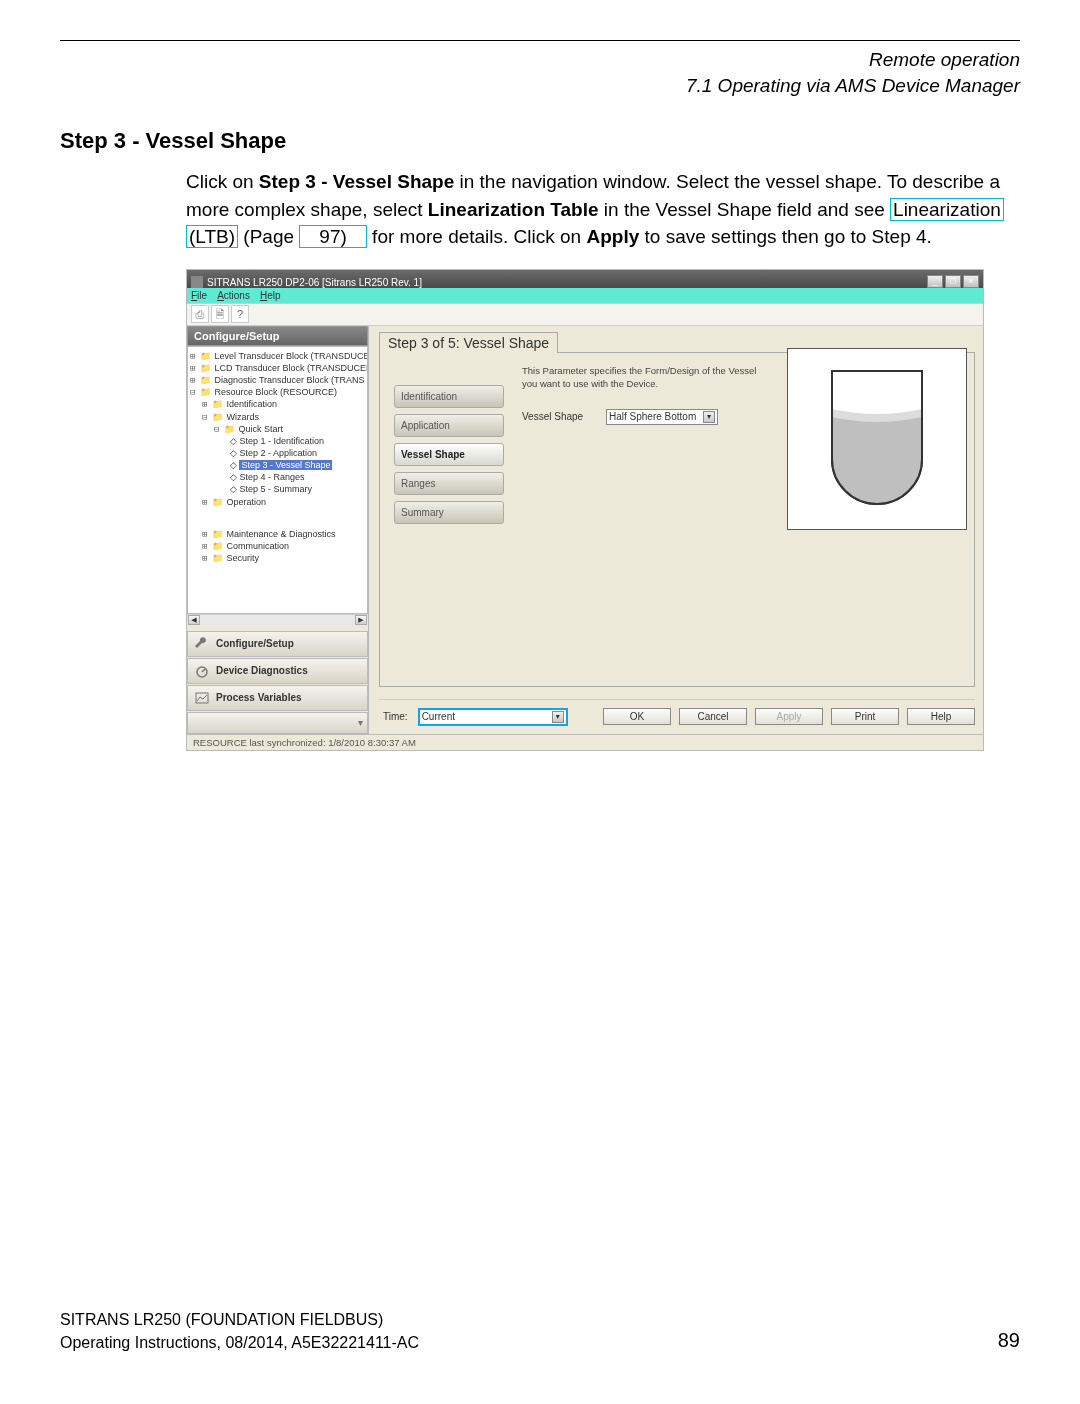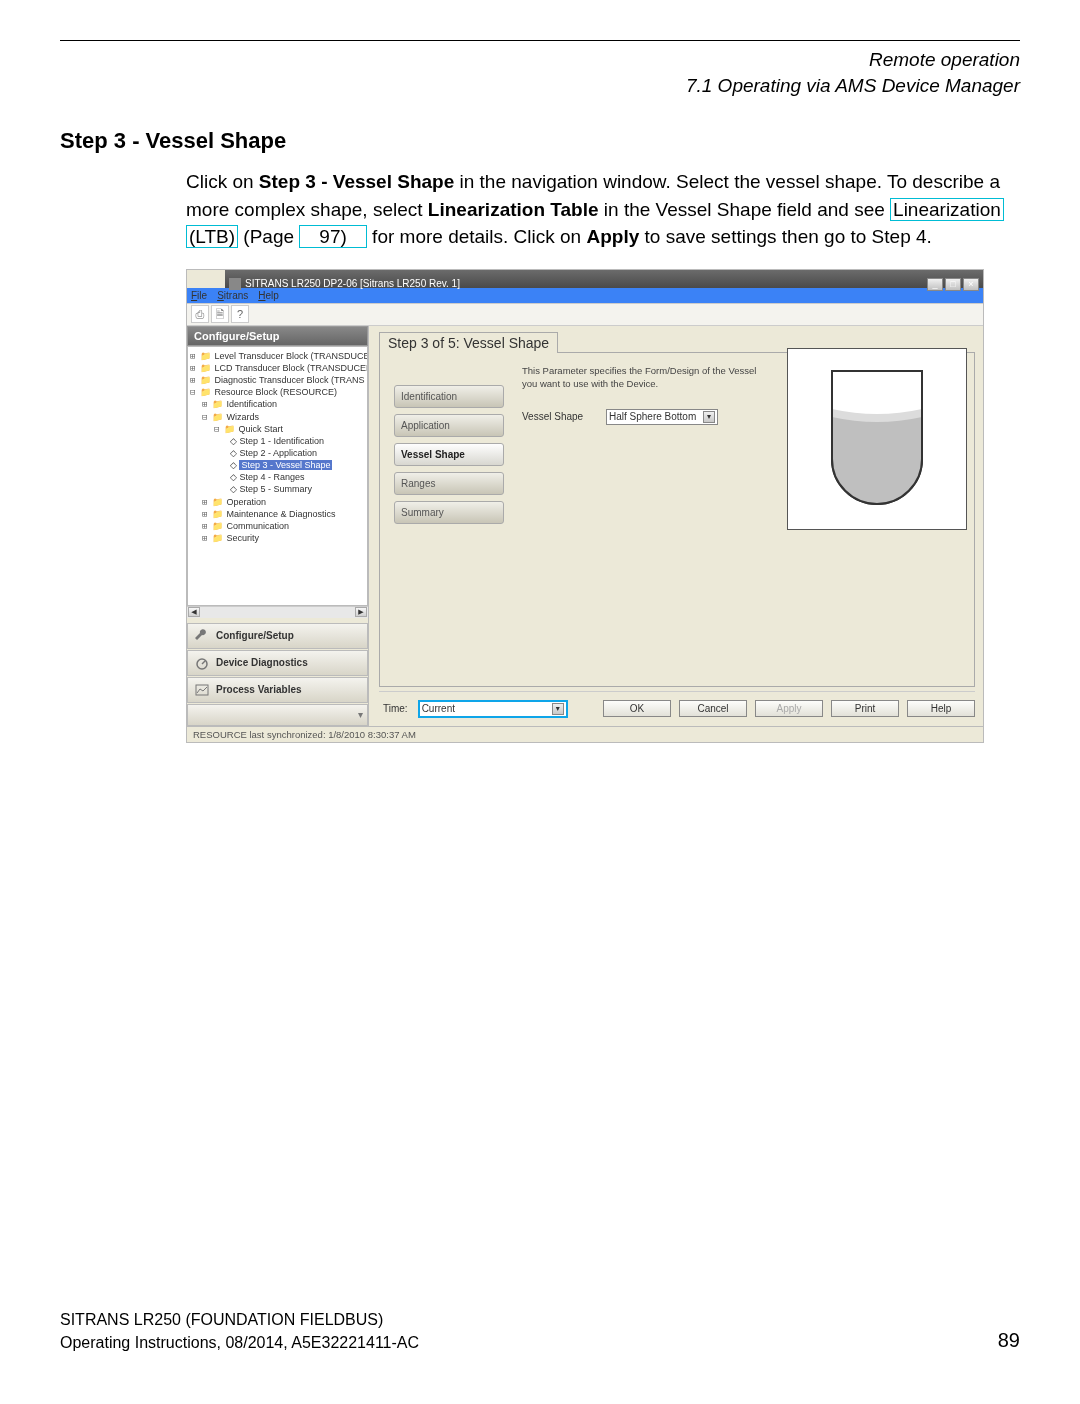--- a/index.html
+++ b/index.html
@@ -53,45 +53,44 @@
     width: 798px;
     border: 1px solid #bbb;
     background: #ece9d8;
     font-family: Tahoma, Arial, sans-serif;
     font-size: 10px;
     color: #333;
   }
   .ss-titlebar {
     background: linear-gradient(to bottom, #6b6b6b, #4a4a4a);
     color: #fff;
-    padding: 8px 4px;
-    display: flex;
-    align-items: flex-start;
+    padding: 0 4px;
+    display: flex;
+    align-items: flex-end;
     height: 18px;
     font-size: 10px;
-    margin-left: 38px;
   }
   .ss-title-icon {
     width: 12px; height: 12px;
     background: #888;
     margin-right: 4px;
     display: inline-block;
   }
   .ss-title-text { flex: 1; white-space: nowrap; overflow: hidden; }
   .ss-title-btns { display: flex; gap: 2px; }
   .ss-tbtn {
     width: 16px; height: 13px;
     background: linear-gradient(#f0f0f0,#c0c0c0);
     border: 1px solid #888;
     font-size: 9px;
     text-align: center;
     line-height: 11px;
   }
   .ss-menubar {
-    background: #3b82f6;
+    background: #5eead4;
     border-bottom: 1px solid #ccc;
     padding: 2px 4px;
     display: flex;
     gap: 10px;
     font-size: 10px;
   }
   .ss-menubar span { text-decoration: underline; text-decoration-color: transparent; }
   .ss-menubar span::first-letter { text-decoration: underline; }
   .ss-toolbar {
     background: #f4f3ee;
@@ -299,21 +298,21 @@
     justify-content: center;
   }
   .ss-vessel-diagram svg { display: block; }
 
   .ss-bottom-row {
     display: flex;
     align-items: center;
     gap: 8px;
     padding: 8px 0 4px 0;
     border-top: 1px solid #ccc;
-    margin-top: 4px;
+    margin-top: 12px;
     font-size: 10px;
   }
   .ss-bottom-row .time-label { margin-left: 4px; margin-right: 2px; }
   .ss-time-select {
     background: #fff;
     border: 2px solid #0ea5e9;
     font-size: 10px;
     padding: 1px 2px;
     width: 150px;
     display: flex;
@@ -378,21 +377,21 @@
     <span class="ss-title-text">SITRANS LR250   DP2-06 [Sitrans LR250 Rev. 1]</span>
     <div class="ss-title-btns">
       <div class="ss-tbtn">_</div>
       <div class="ss-tbtn">□</div>
       <div class="ss-tbtn">×</div>
     </div>
   </div>
 
   <div class="ss-menubar">
     <span>File</span>
-    <span>Sitrans</span>
+    <span>Actions</span>
     <span>Help</span>
   </div>
 
   <div class="ss-toolbar">
     <div class="ss-tool-icon">⎙</div>
     <div class="ss-tool-icon">🗎</div>
     <div class="ss-tool-icon">?</div>
   </div>
 
   <div class="ss-body">
@@ -406,21 +405,21 @@
         <div class="node"><span class="plus">⊟ </span>📁 <span>Resource Block (RESOURCE)</span></div>
         <div class="node" style="padding-left:12px;"><span class="plus">⊞ </span>📁 <span>Identification</span></div>
         <div class="node" style="padding-left:12px;"><span class="plus">⊟ </span>📁 <span>Wizards</span></div>
         <div class="node" style="padding-left:24px;"><span class="plus">⊟ </span>📁 <span>Quick Start</span></div>
         <div class="node" style="padding-left:40px;">◇ <span>Step 1 - Identification</span></div>
         <div class="node" style="padding-left:40px;">◇ <span>Step 2 - Application</span></div>
         <div class="node" style="padding-left:40px;">◇ <span class="selected">Step 3 - Vessel Shape</span></div>
         <div class="node" style="padding-left:40px;">◇ <span>Step 4 - Ranges</span></div>
         <div class="node" style="padding-left:40px;">◇ <span>Step 5 - Summary</span></div>
         <div class="node" style="padding-left:12px;"><span class="plus">⊞ </span>📁 <span>Operation</span></div>
-        <div class="node" style="padding-left:12px;"><span class="plus">⊞ </span>📁 <span>Maintenance &amp; Diagnostics</span></div>
+        <div class="node" style="padding-left:12px;margin-top:20px;"><span class="plus">⊞ </span>📁 <span>Maintenance &amp; Diagnostics</span></div>
         <div class="node" style="padding-left:12px;"><span class="plus">⊞ </span>📁 <span>Communication</span></div>
         <div class="node" style="padding-left:12px;"><span class="plus">⊞ </span>📁 <span>Security</span></div>
       </div>
       <div class="ss-tree-scroll">
         <div class="sb-btn">◀</div>
         <div class="sb-btn">▶</div>
       </div>
       <div class="ss-nav-buttons">
         <div class="ss-nav-btn">
           <span class="nb-icon">

